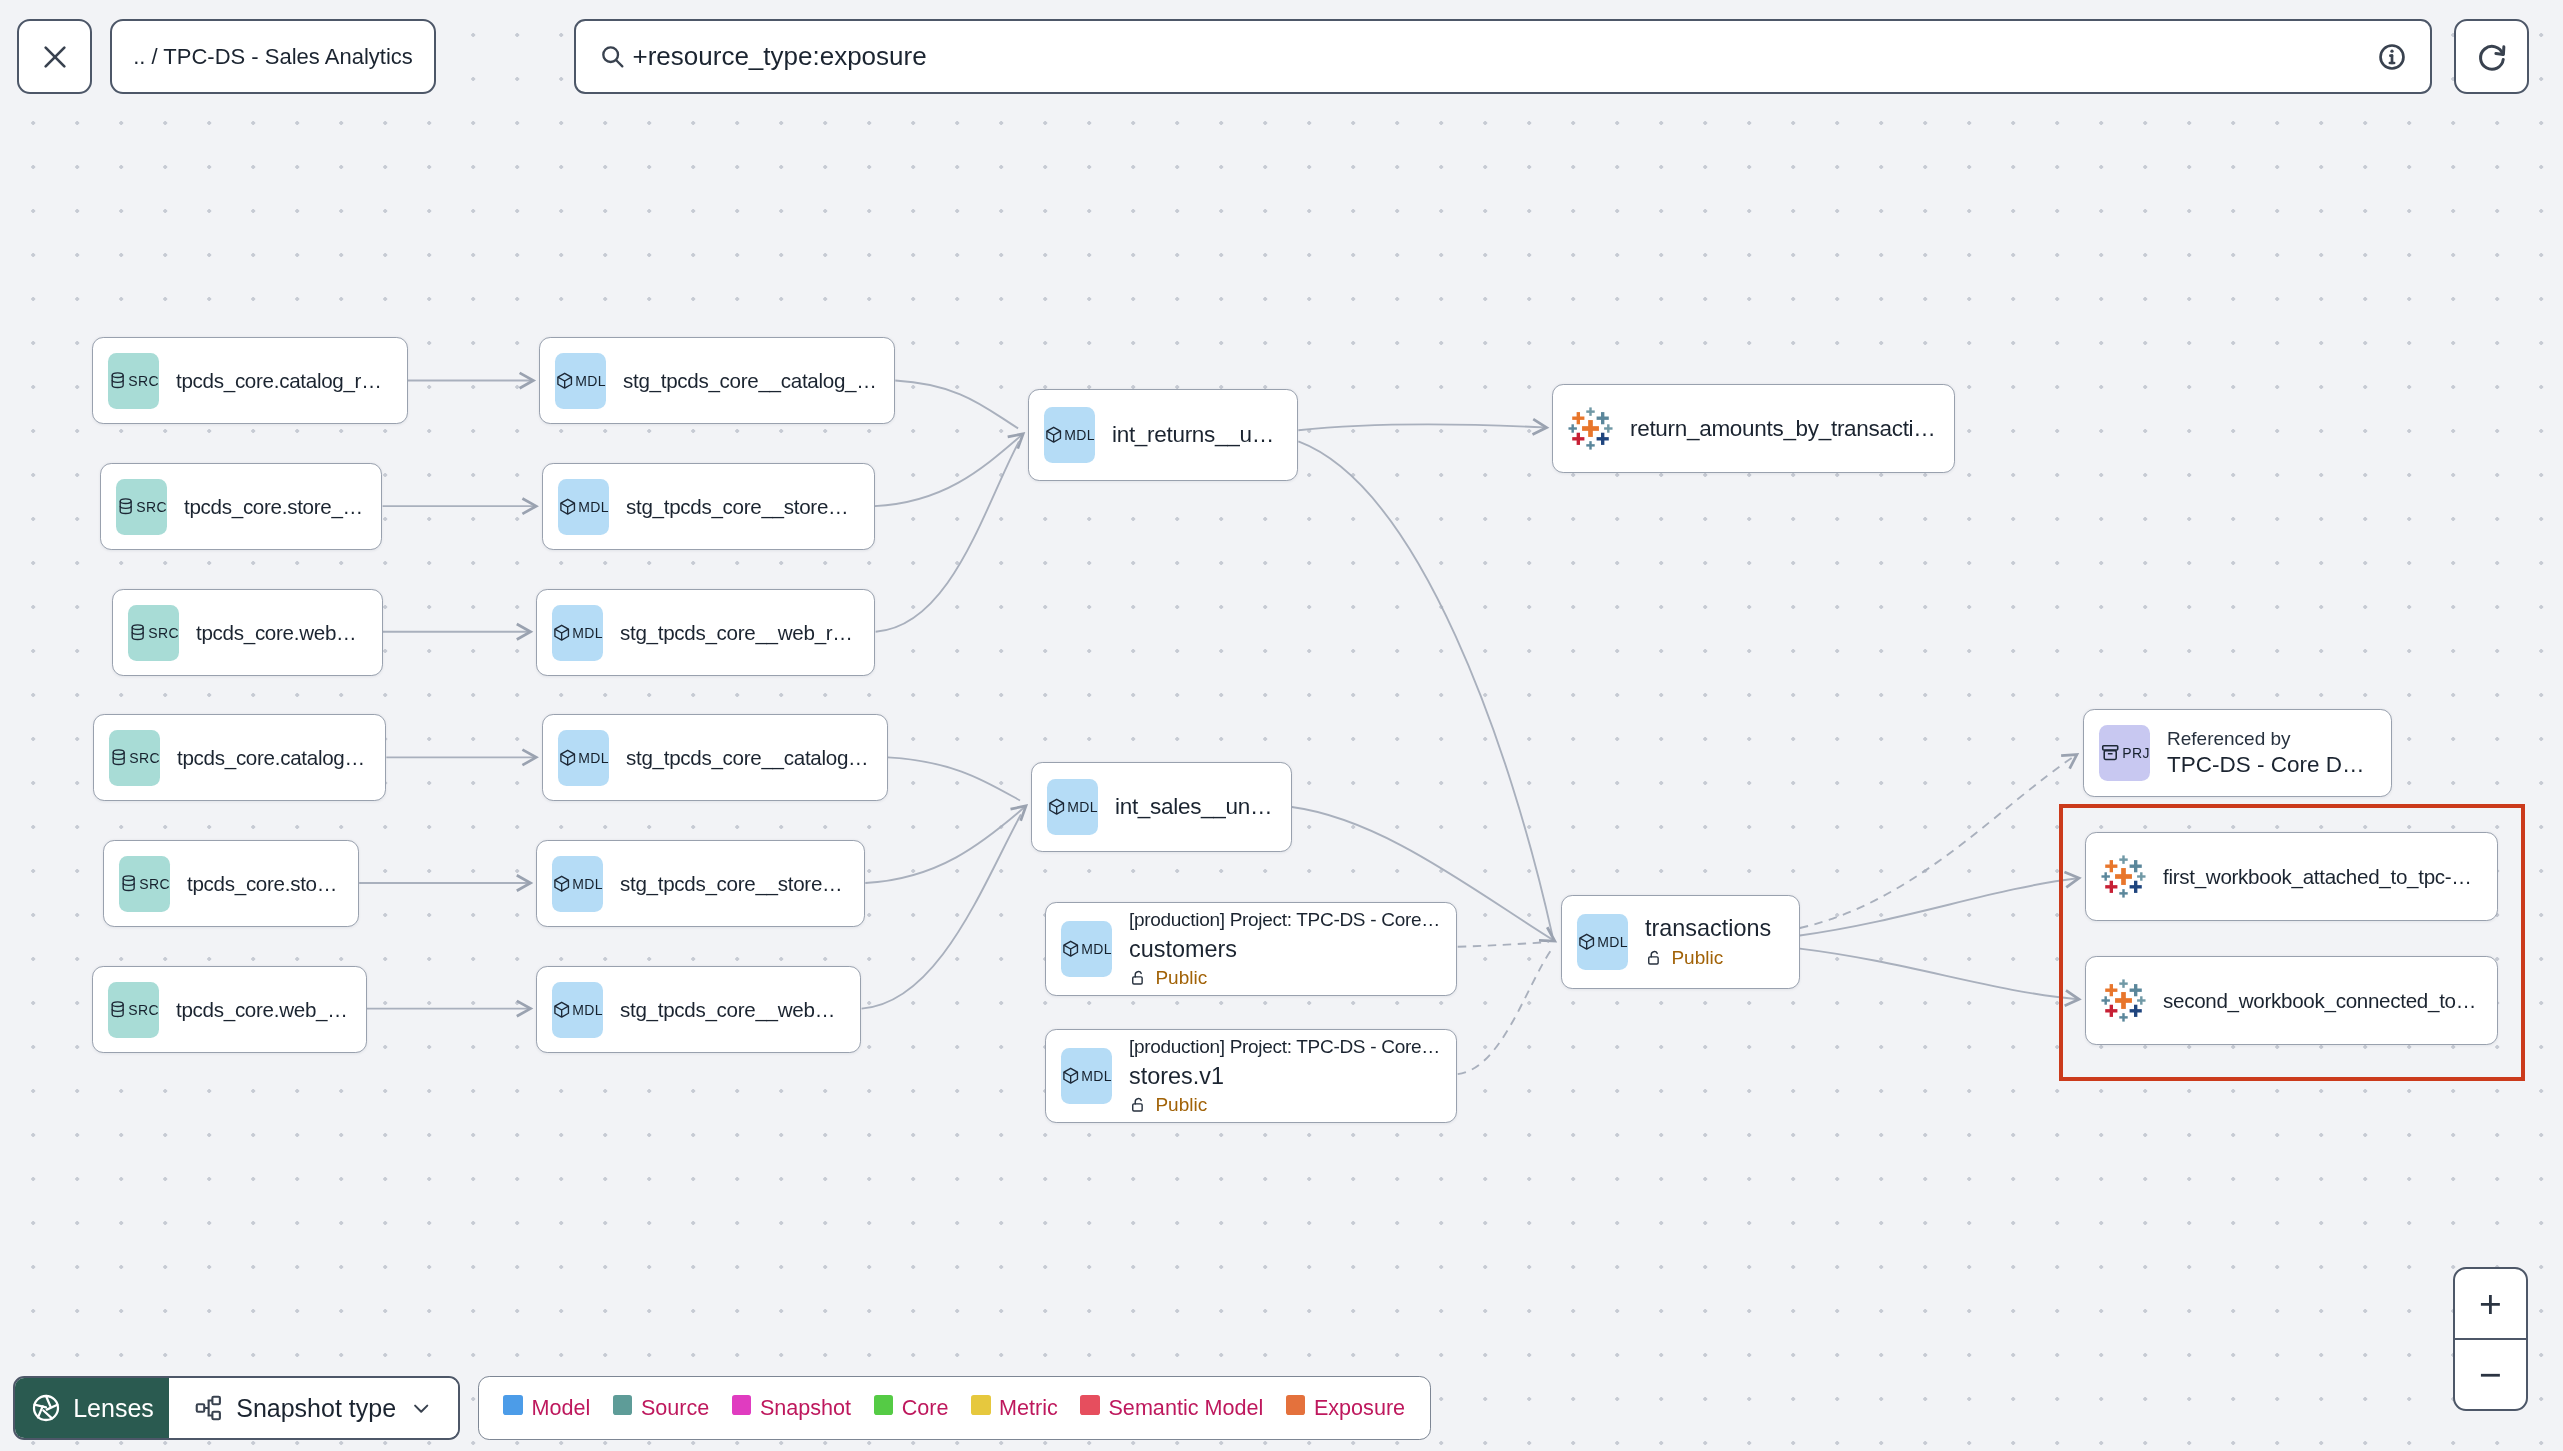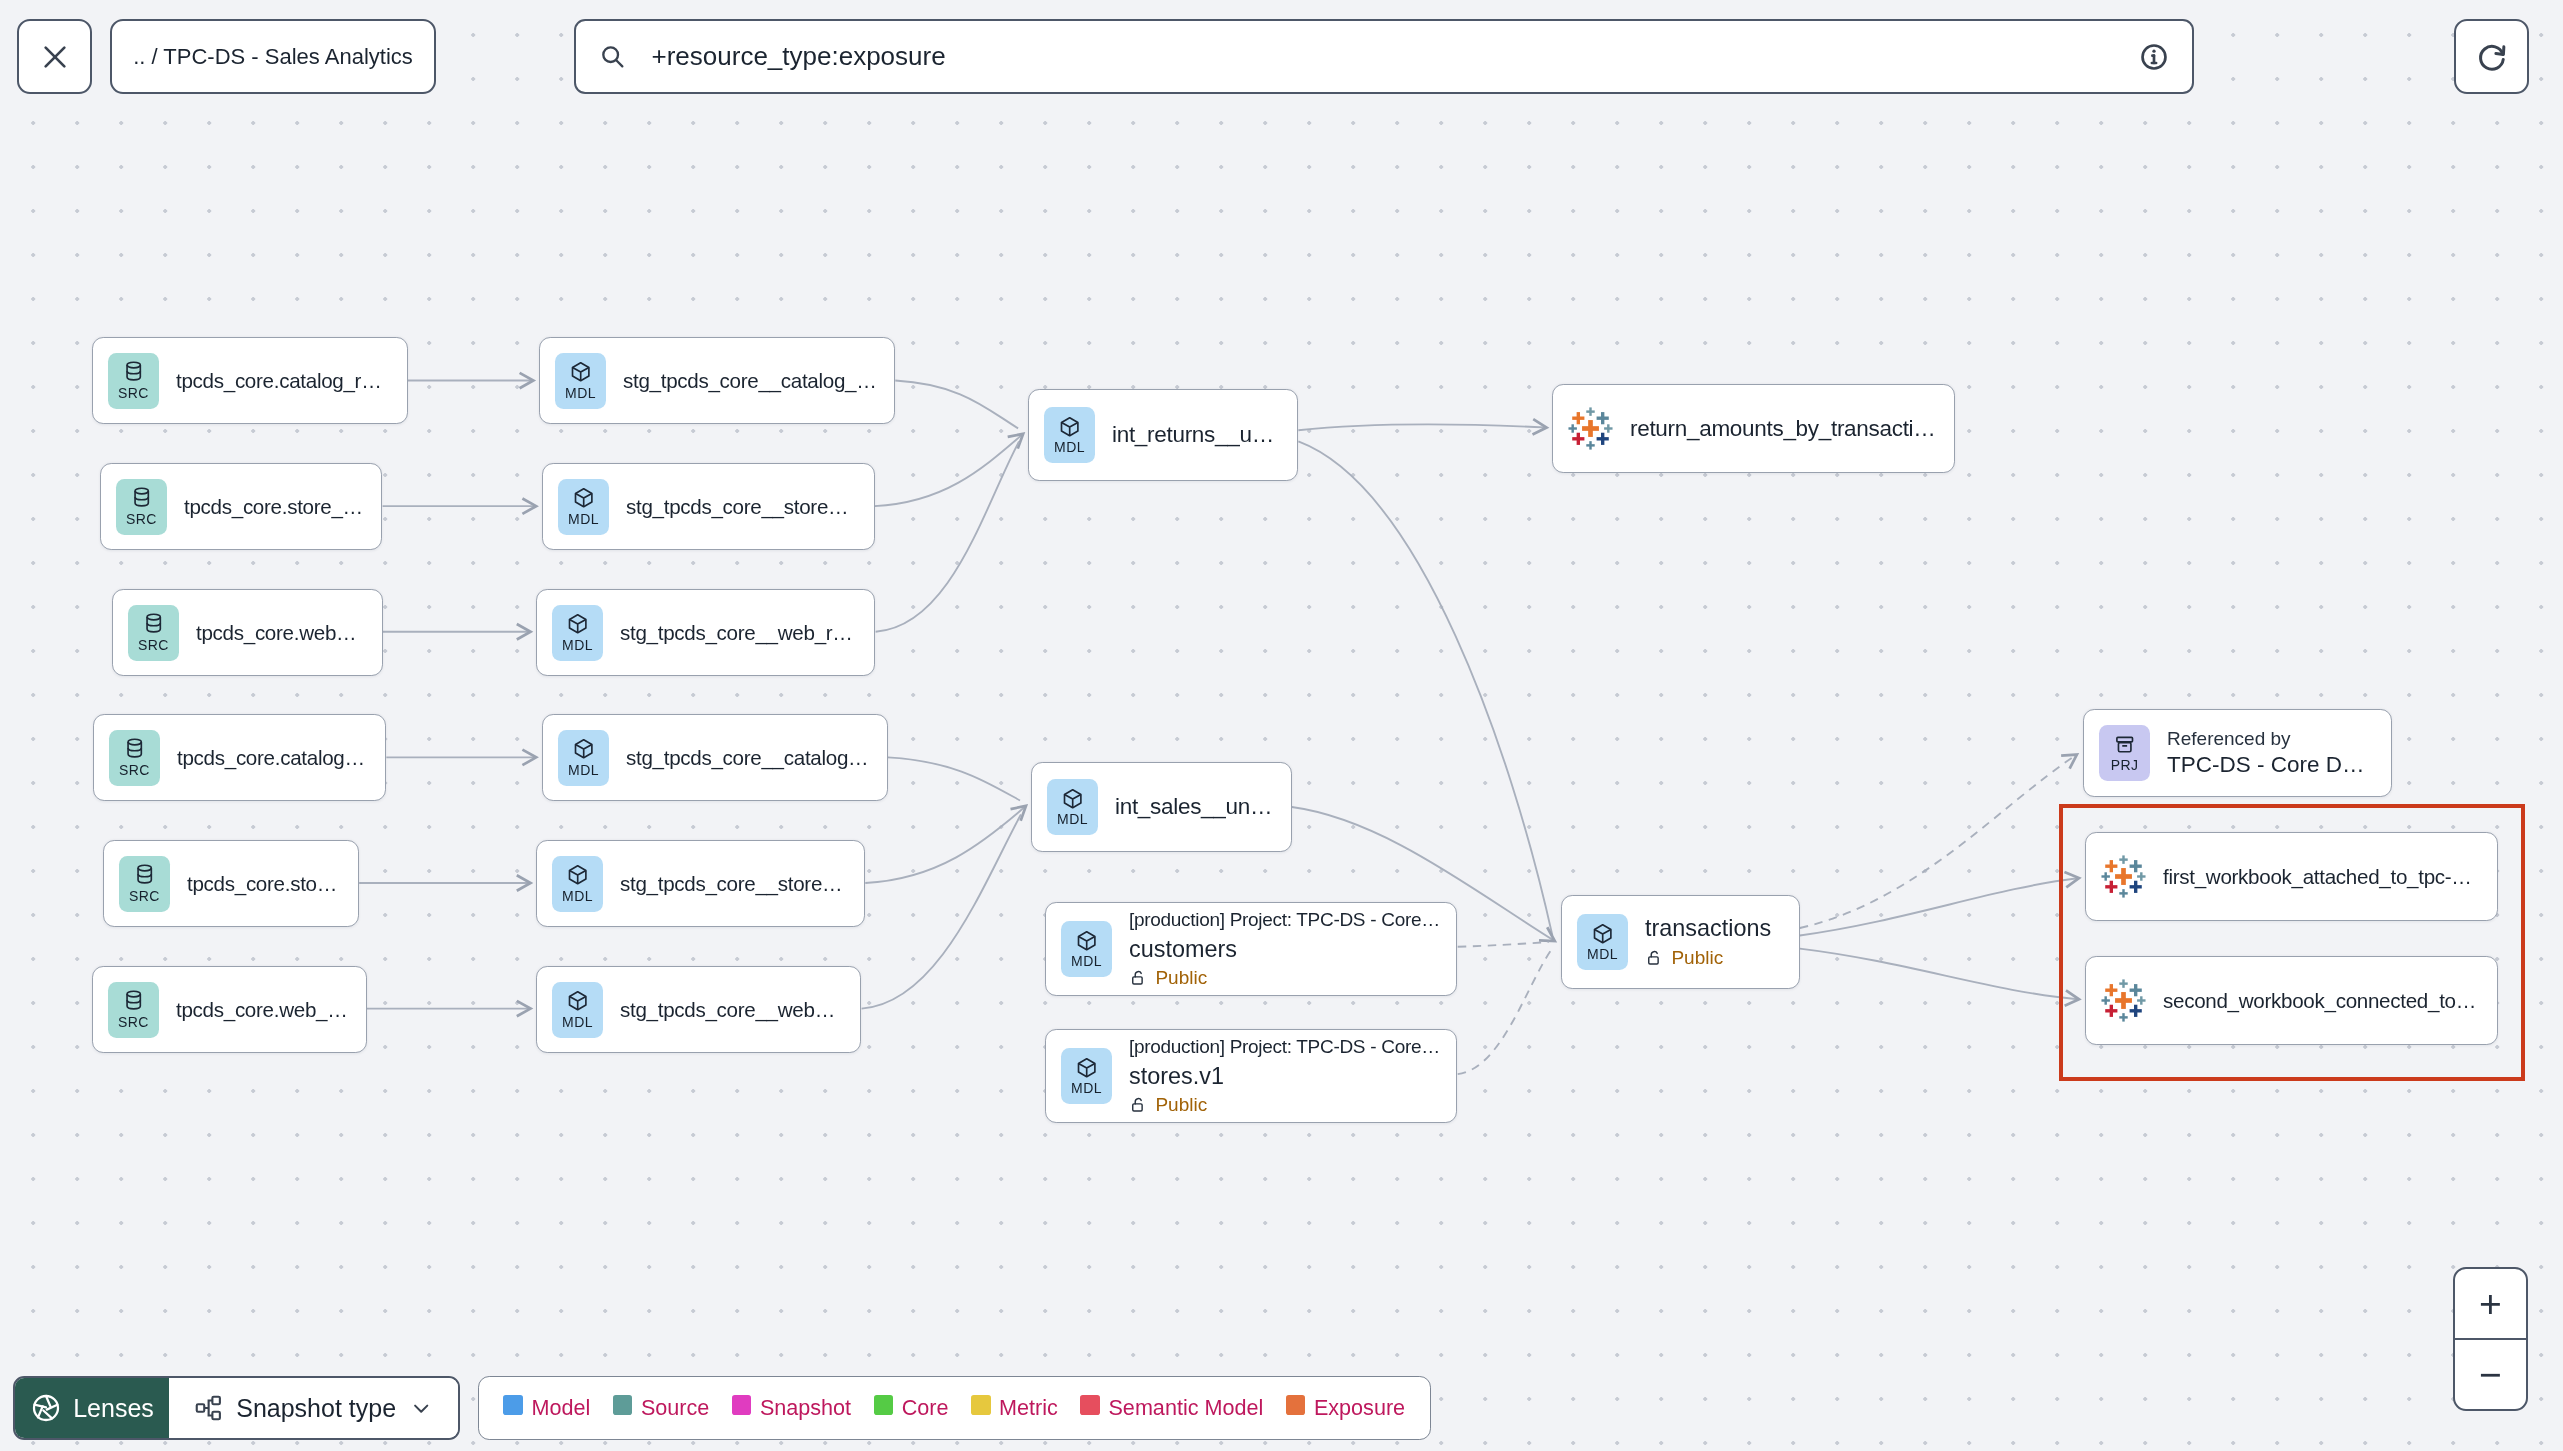--- a/index.html
+++ b/index.html
@@ -12,36 +12,36 @@
   }
   svg{display:block}
   
   .tbtn{
     position:absolute;background:#fff;border:2.3px solid #4d5768;border-radius:13px;
     display:flex;align-items:center;justify-content:center;box-sizing:border-box;
   }
   #close-btn{left:17px;top:19px;width:75px;height:75px}
   #breadcrumb-btn{left:110px;top:19px;width:326px;height:75px}
   #breadcrumb-btn span{font-size:22px;white-space:nowrap}
-  #search-bar{left:574px;top:19px;width:1620px;height:75px;border-radius:11.2px;justify-content:flex-start;padding:0 22.5px;gap:23px}
+  #search-bar{left:574px;top:19px;width:1858px;height:75px;border-radius:11.2px;justify-content:flex-start;padding:0 22.5px;gap:4px}
   #search-bar input{
     border:none;outline:none;flex:1;font-size:26px;color:#1b2430;background:transparent;
     font-family:"Liberation Sans",sans-serif;
   }
   #refresh-btn{left:2454px;top:19px;width:75px;height:75px}
   .iconline{stroke:#39424f;stroke-width:2;fill:none;stroke-linecap:round;stroke-linejoin:round}
   
   .node{
     position:absolute;background:#fff;border:1.9px solid #99a1ae;border-radius:11.2px;
     display:flex;align-items:center;padding:0 15px;gap:17px;box-sizing:border-box;
     box-shadow:0 0.9px 2.8px rgba(20,30,50,.07);
   }
   .badge{
     width:51px;height:56px;border-radius:8.4px;flex:0 0 51px;
-    display:flex;flex-direction:column;align-items:center;justify-content:center;gap:0.9px;
+    display:flex;flex-direction:row;align-items:center;justify-content:center;gap:0.9px;
   }
   .badge svg{width:23.4px;height:23.4px}
   .badge .bl{font-size:14px;color:#16212d;letter-spacing:0.4px}
   .badge.src{background:#a8dcd6}
   .badge.mdl{background:#b5dcf6}
   .badge.prj{background:#c8c8f1}
   .nlabel{
     font-size:20.6px;letter-spacing:-0.3px;color:#1b2430;white-space:nowrap;
     overflow:hidden;text-overflow:ellipsis;min-width:0;
   }

